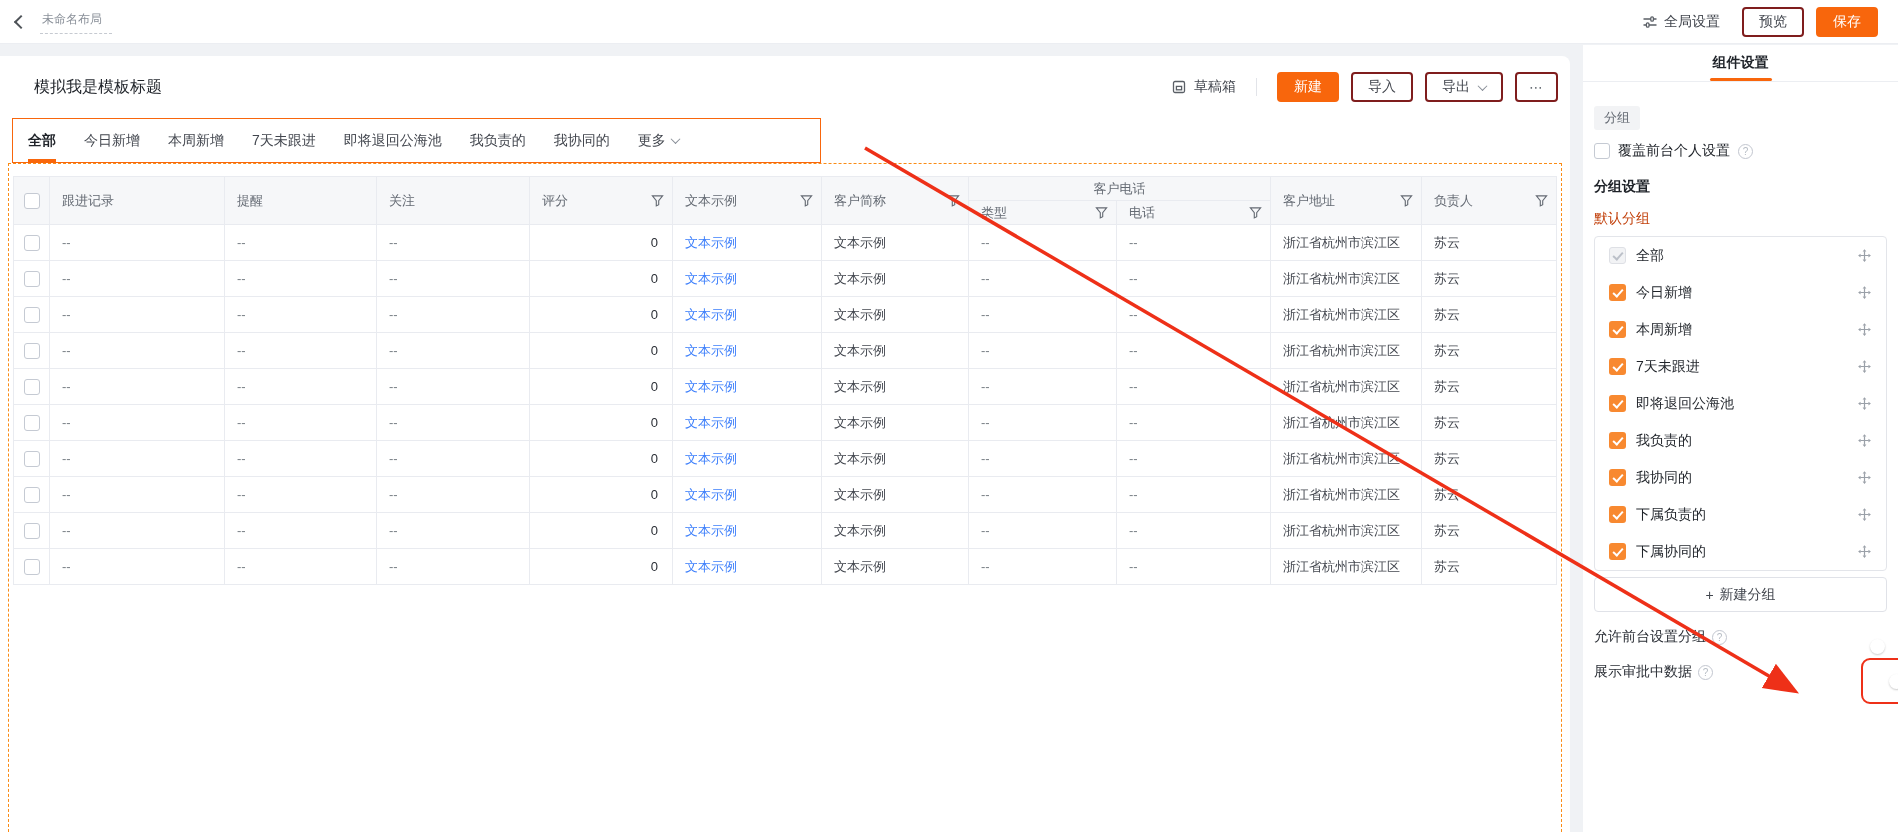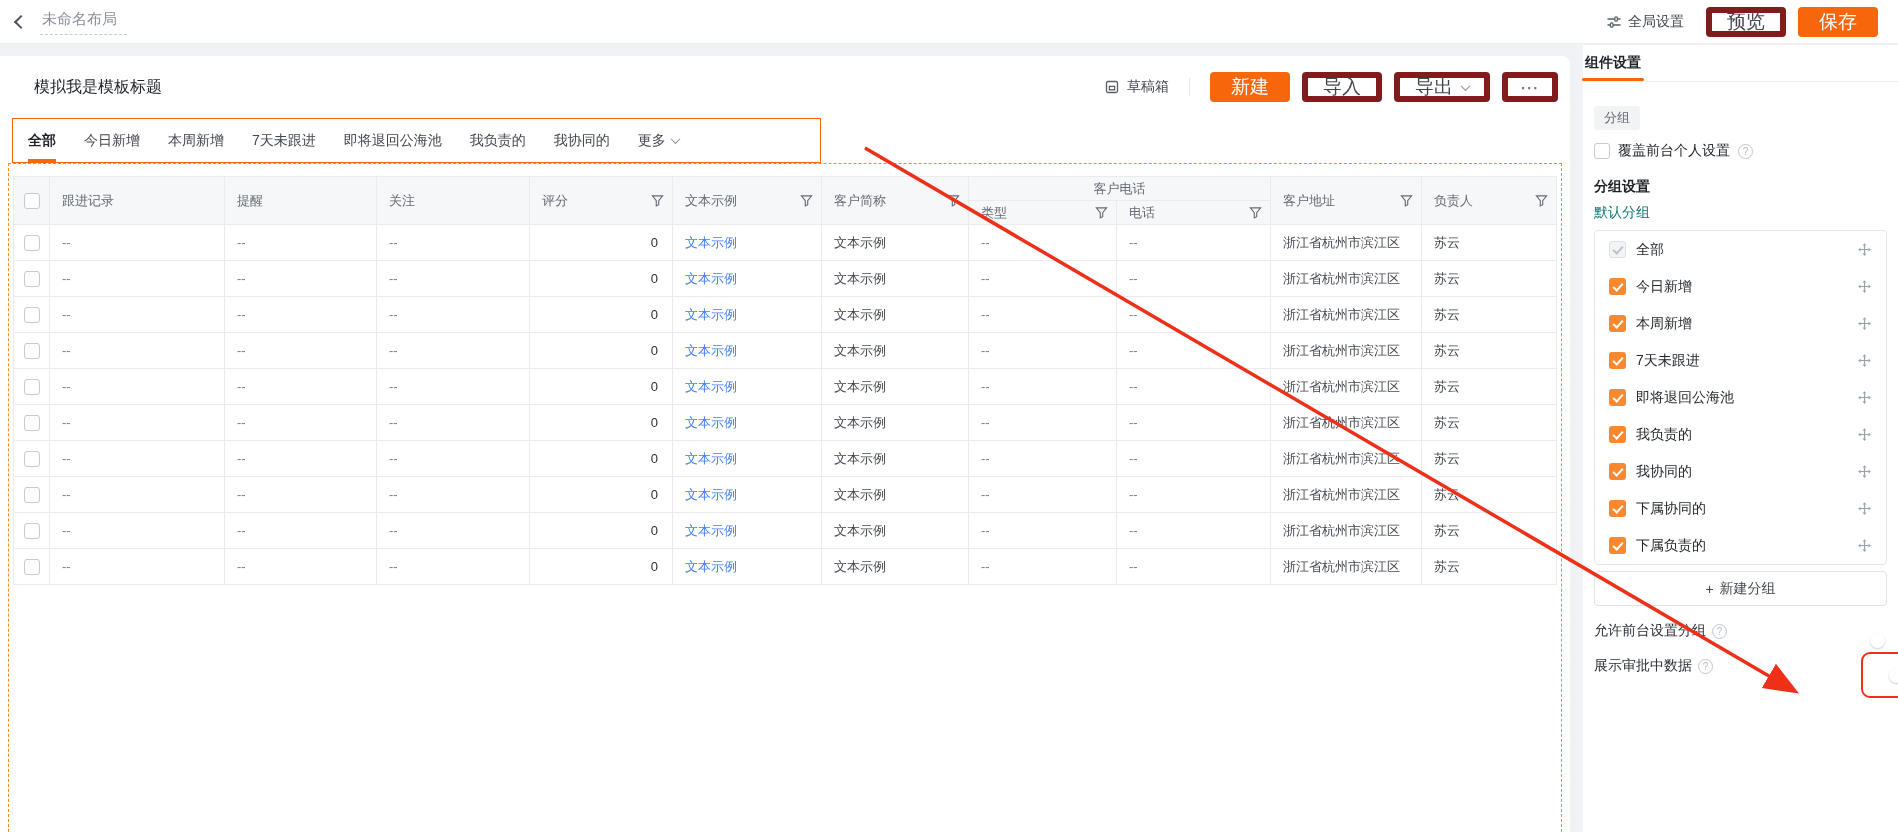--- a/index.html
+++ b/index.html
@@ -7,25 +7,25 @@
     --link:#3d7ffb; --text-dark:#1f2329; --text-sec:#42464e; --text-muted:#8f959e;
     --border:#e4e6eb; --tbl-border:#e9ebf0; --hdr-bg:#f6f7f9;
   }
   *{box-sizing:border-box;margin:0;padding:0;}
   html,body{width:1898px;height:832px;overflow:hidden;}
   body{font-family:"Liberation Sans","DejaVu Sans",sans-serif;background:#f0f2f5;color:var(--text-dark);position:relative;font-size:14px;}
 
   
   .topbar{position:absolute;left:0;top:0;width:1898px;height:44px;background:#fff;border-bottom:1px solid #eceef2;display:flex;align-items:center;padding:0 20px 0 16px;z-index:3;}
   .back{width:10px;height:10px;border-left:2px solid #4e5358;border-bottom:2px solid #4e5358;transform:rotate(45deg);cursor:pointer;margin-right:14px;flex:none;}
-  .layout-title{color:#8a9099;font-size:15px;padding:2px 10px 5px 2px;border-bottom:1px dashed #c6cad1;}
+  .layout-title{color:#8a9099;font-size:12px;padding:2px 10px 5px 2px;border-bottom:1px dashed #c6cad1;}
   .topbar .spacer{flex:1;}
   .tb-link{display:flex;align-items:center;gap:6px;color:#42464e;cursor:pointer;margin-right:22px;}
   .tb-link svg{color:#5a5f66;}
-  .btn{display:inline-flex;align-items:center;justify-content:center;height:30px;border-radius:4px;font-size:19px;cursor:pointer;background:#fff;border:6px solid #7f1d1d;color:#42464e;padding:0 15px;}
+  .btn{display:inline-flex;align-items:center;justify-content:center;height:30px;border-radius:4px;font-size:14px;cursor:pointer;background:#fff;border:2px solid #7f1d1d;color:#42464e;padding:0 15px;}
   .btn.primary{background:var(--accent);border-color:var(--accent);color:#fff;}
   .topbar .btn + .btn{margin-left:12px;}
 
   
   .main-card{position:absolute;left:0;top:56px;width:1570px;height:776px;background:#fff;border-top-right-radius:8px;z-index:1;}
   .card-header{height:62px;display:flex;align-items:center;padding:0 12px 0 34px;}
   .tpl-title{font-size:16px;color:var(--text-dark);font-weight:500;}
   .card-header .spacer{flex:1;}
   .draftbox{display:flex;align-items:center;gap:7px;color:#42464e;cursor:pointer;}
   .draftbox svg{color:#5a5f66;}
@@ -58,30 +58,30 @@
   thead .th-inner{display:flex;align-items:center;justify-content:space-between;}
   tbody td{height:36px;color:#42464e;padding:0 12px;background:#fff;}
   td.muted{color:#7a8087;}
   td.link{color:var(--link);cursor:pointer;}
   td.num{text-align:right;padding-right:14px;color:#2b2f36;}
   td.cb-cell,th.cb-cell{text-align:center;padding:0;}
   .cb{width:16px;height:16px;border:1px solid #c5cad3;border-radius:3px;background:#fff;display:inline-block;vertical-align:middle;cursor:pointer;position:relative;}
 
   
   .panel{position:absolute;left:1583px;top:45px;width:315px;height:787px;background:#fff;z-index:1;}
-  .panel-header{height:37px;border-bottom:1px solid #eceef2;display:flex;align-items:center;position:relative;}
+  .panel-header{height:37px;border-bottom:1px solid #eceef2;display:flex;align-items:center;justify-content:center;position:relative;}
   .panel-header .ptitle{font-weight:bold;color:var(--text-dark);position:relative;padding:0 2px 9px;top:4px;}
   .panel-header .ptitle::after{content:'';position:absolute;left:50%;transform:translateX(-50%);bottom:0;width:62px;height:3px;border-radius:2px;background:var(--accent);}
   .panel-body{padding:24px 11px 0;}
   .tag{display:inline-block;background:#f2f3f5;color:#646a73;font-size:13px;border-radius:3px;padding:3px 10px;}
   .prow{display:flex;align-items:center;gap:8px;}
   .override-row{margin-top:12px;}
   .qicon{width:15px;height:15px;border:1px solid #c2c6cf;border-radius:50%;color:#b6bcc4;font-size:10px;display:inline-flex;align-items:center;justify-content:center;flex:none;}
   .sec-title{font-weight:bold;margin-top:18px;color:var(--text-dark);}
-  .sub-label{margin-top:8px;color:#0f766e;}
+  .sub-label{margin-top:14px;color:#c2410c;}
   .group-list{margin-top:8px;border:1px solid #e3e5ea;border-radius:4px;}
   .group-row{height:37px;display:flex;align-items:center;padding:0 14px;gap:10px;}
   .group-row .glabel{flex:1;color:var(--text-dark);}
   .gcb{width:17px;height:17px;border-radius:3px;flex:none;position:relative;cursor:pointer;border:1px solid transparent;}
   .gcb.checked{background:var(--accent-light);}
   .gcb.checked::after{content:'';position:absolute;left:5px;top:2px;width:4px;height:8px;border-right:2px solid #fff;border-bottom:2px solid #fff;transform:rotate(42deg);}
   .gcb.disabled{background:#f2f3f5;border-color:#dee0e5;}
   .gcb.disabled::after{border-color:#bcc1c9;}
   .drag{color:#9aa0a8;cursor:grab;flex:none;display:flex;}
   .new-group-btn{margin-top:6px;height:35px;border:1px solid #e0e2e8;border-radius:4px;display:flex;align-items:center;justify-content:center;gap:6px;color:#42464e;cursor:pointer;}
@@ -467,30 +467,30 @@
           <span class="gcb checked"></span>
           <span class="glabel">我协同的</span>
           <span class="drag">
             <svg width="15" height="15" viewBox="0 0 16 16">
               <use href="#i-move"></use>
             </svg>
           </span>
         </div>
         <div class="group-row">
           <span class="gcb checked"></span>
+          <span class="glabel">下属负责的</span>
+          <span class="drag">
+            <svg width="15" height="15" viewBox="0 0 16 16">
+              <use href="#i-move"></use>
+            </svg>
+          </span>
+        </div>
+        <div class="group-row">
+          <span class="gcb checked"></span>
           <span class="glabel">下属协同的</span>
-          <span class="drag">
-            <svg width="15" height="15" viewBox="0 0 16 16">
-              <use href="#i-move"></use>
-            </svg>
-          </span>
-        </div>
-        <div class="group-row">
-          <span class="gcb checked"></span>
-          <span class="glabel">下属负责的</span>
           <span class="drag">
             <svg width="15" height="15" viewBox="0 0 16 16">
               <use href="#i-move"></use>
             </svg>
           </span>
         </div>
       </div>
     <div class="new-group-btn">
       <span>+</span>
       <span>新建分组</span>

